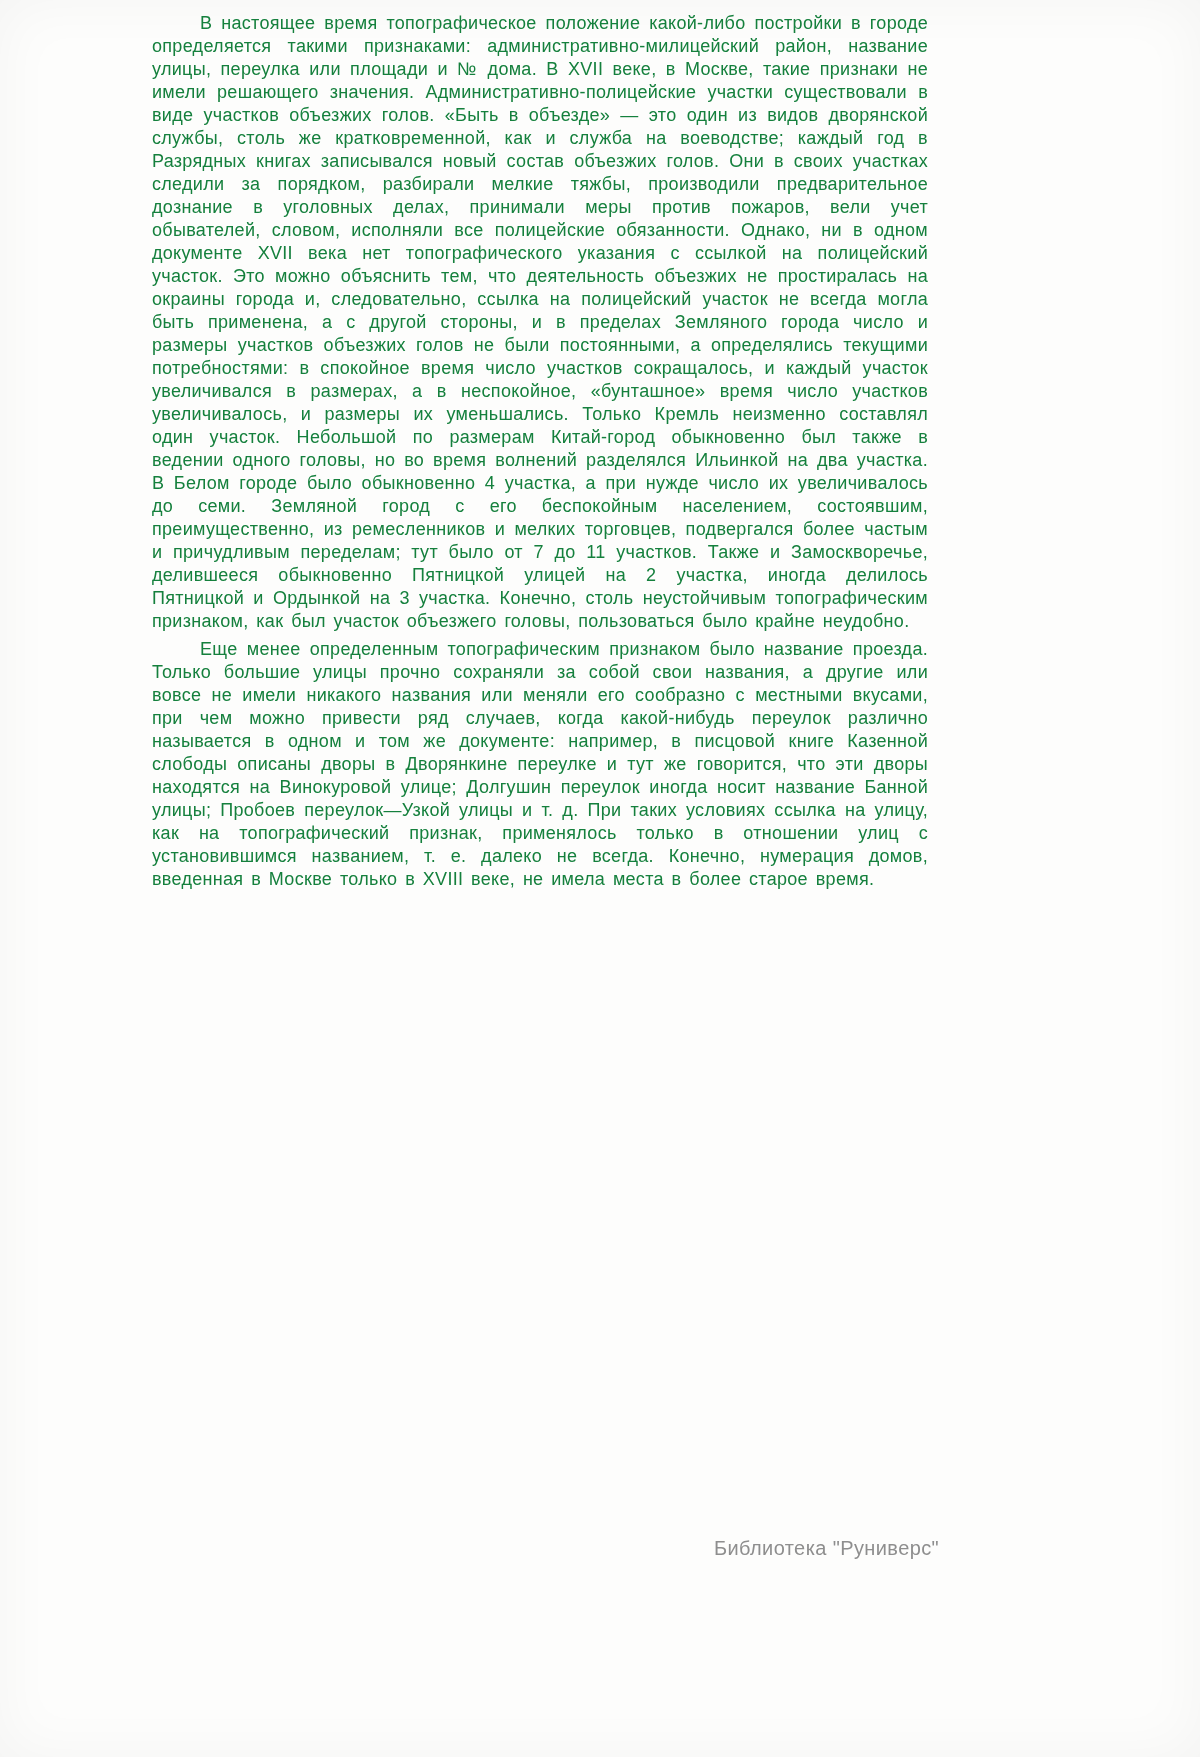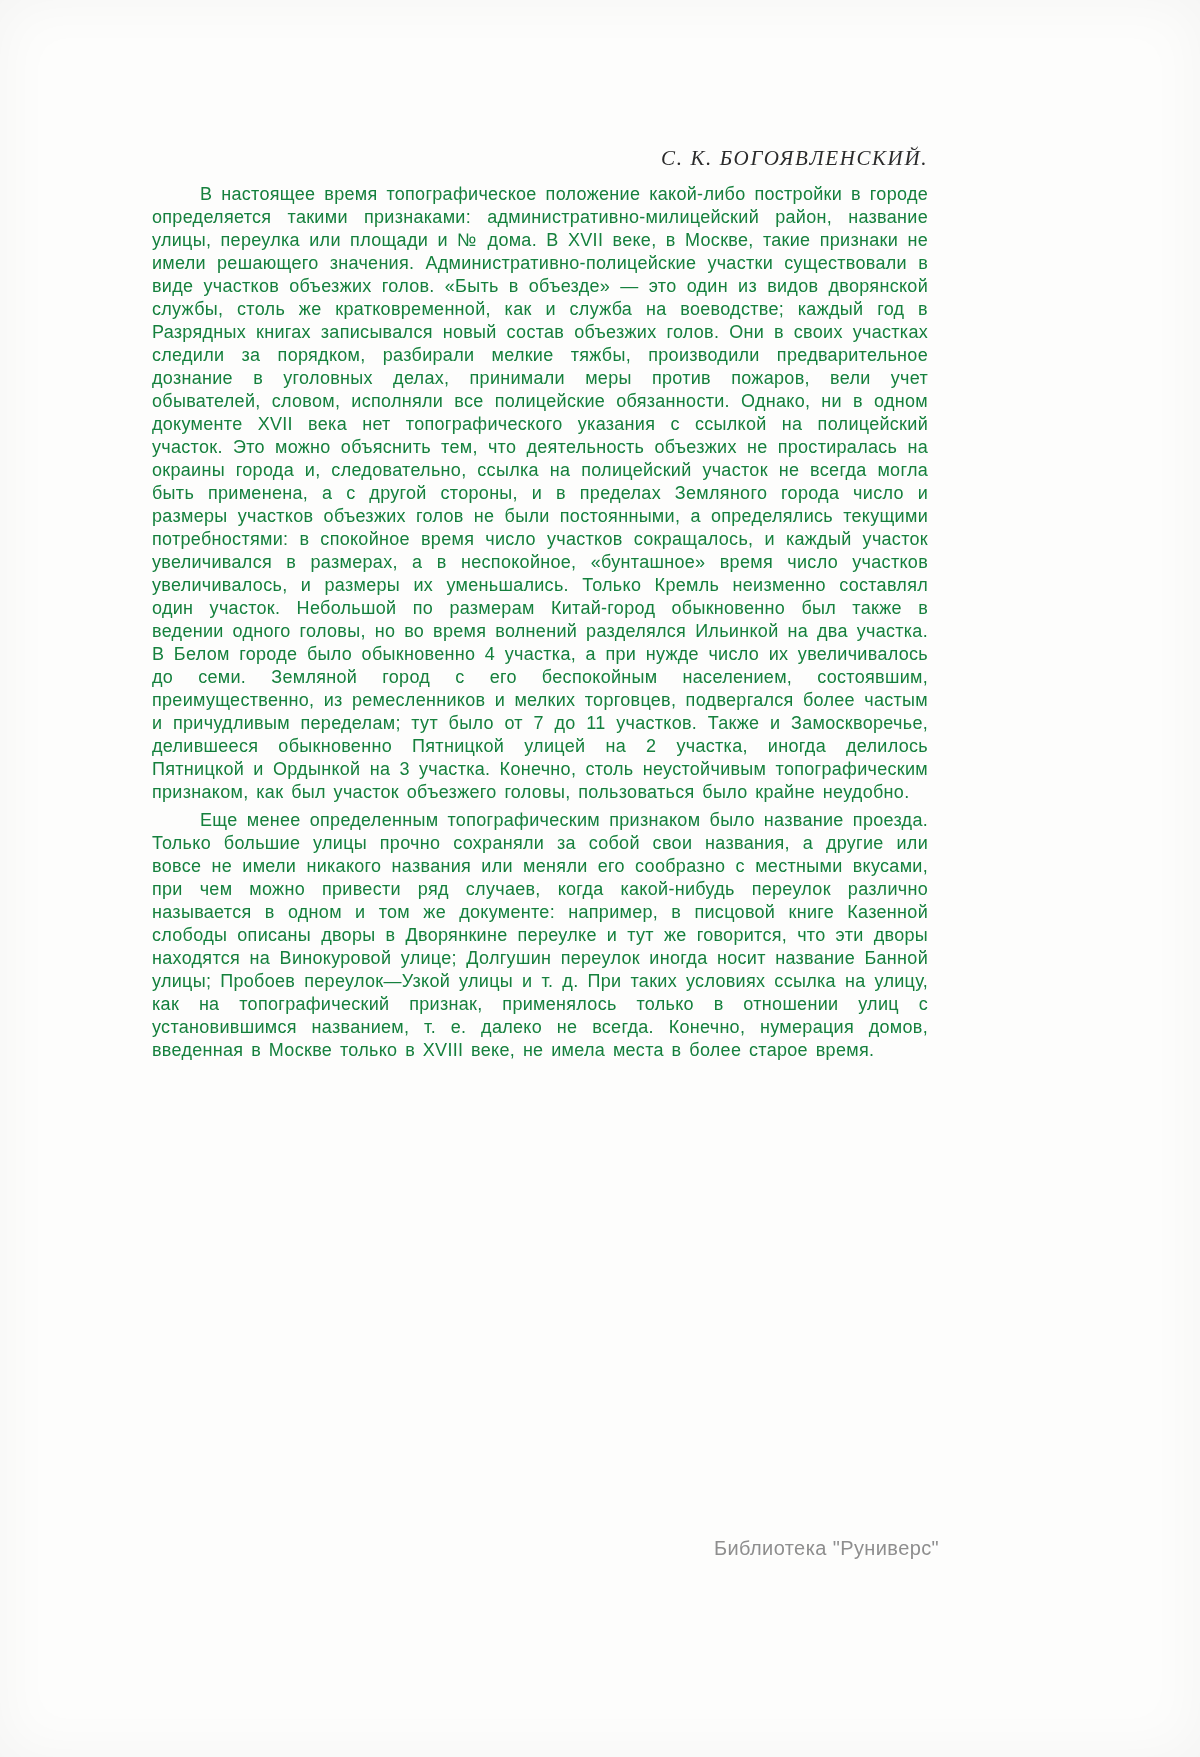--- a/index.html
+++ b/index.html
@@ -67,20 +67,19 @@
     font-size: 20px;
     letter-spacing: 0.4px;
     color: #8e8e8e;
   }
 </style>
 </head>
 <body>
 
 <div class="page">
   <div class="content">
-    <div class="author">С. К. БОГОЯВЛЕНСКИЙ.</div>
     <div class="body-text">
       <p class="para">В настоящее время топографическое положение какой-либо постройки в городе определяется такими признаками: административно-милицейский район, название улицы, переулка или площади и № дома. В XVII веке, в Москве, такие признаки не имели решающего значения. Административно-полицейские участки существовали в виде участков объезжих голов. «Быть в объезде» — это один из видов дворянской службы, столь же кратковременной, как и служба на воеводстве; каждый год в Разрядных книгах записывался новый состав объезжих голов. Они в своих участках следили за порядком, разбирали мелкие тяжбы, производили предварительное дознание в уголовных делах, принимали меры против пожаров, вели учет обывателей, словом, исполняли все полицейские обязанности. Однако, ни в одном документе XVII века нет топографического указания с ссылкой на полицейский участок. Это можно объяснить тем, что деятельность объезжих не простиралась на окраины города и, следовательно, ссылка на полицейский участок не всегда могла быть применена, а с другой стороны, и в пределах Земляного города число и размеры участков объезжих голов не были постоянными, а определялись текущими потребностями: в спокойное время число участков сокращалось, и каждый участок увеличивался в размерах, а в неспокойное, «бунташное» время число участков увеличивалось, и размеры их уменьшались. Только Кремль неизменно составлял один участок. Небольшой по размерам Китай-город обыкновенно был также в ведении одного головы, но во время волнений разделялся Ильинкой на два участка. В Белом городе было обыкновенно 4 участка, а при нужде число их увеличивалось до семи. Земляной город с его беспокойным населением, состоявшим, преимущественно, из ремесленников и мелких торговцев, подвергался более частым и причудливым переделам; тут было от 7 до 11 участков. Также и Замоскворечье, делившееся обыкновенно Пятницкой улицей на 2 участка, иногда делилось Пятницкой и Ордынкой на 3 участка. Конечно, столь неустойчивым топографическим признаком, как был участок объезжего головы, пользоваться было крайне неудобно.</p>
       <p class="para">Еще менее определенным топографическим признаком было название проезда. Только большие улицы прочно сохраняли за собой свои названия, а другие или вовсе не имели никакого названия или меняли его сообразно с местными вкусами, при чем можно привести ряд случаев, когда какой-нибудь переулок различно называется в одном и том же документе: например, в писцовой книге Казенной слободы описаны дворы в Дворянкине переулке и тут же говорится, что эти дворы находятся на Винокуровой улице; Долгушин переулок иногда носит название Банной улицы; Пробоев переулок—Узкой улицы и т. д. При таких условиях ссылка на улицу, как на топографический признак, применялось только в отношении улиц с установившимся названием, т. е. далеко не всегда. Конечно, нумерация домов, введенная в Москве только в XVIII веке, не имела места в более старое время.</p>
     </div>
   </div>
   <div class="watermark">Библиотека "Руниверс"</div>
 </div>
 
 </body></html>

